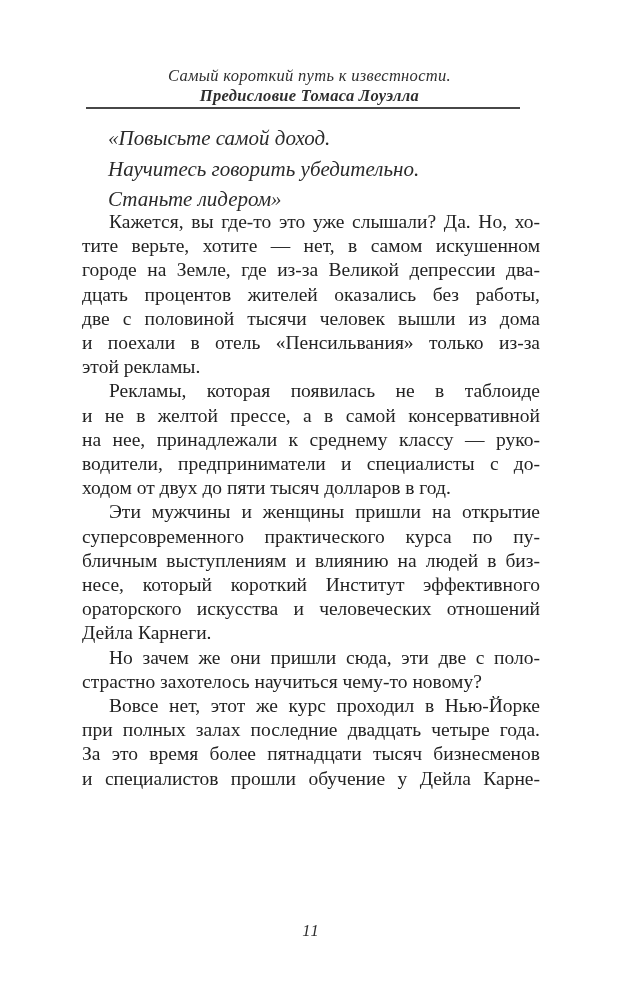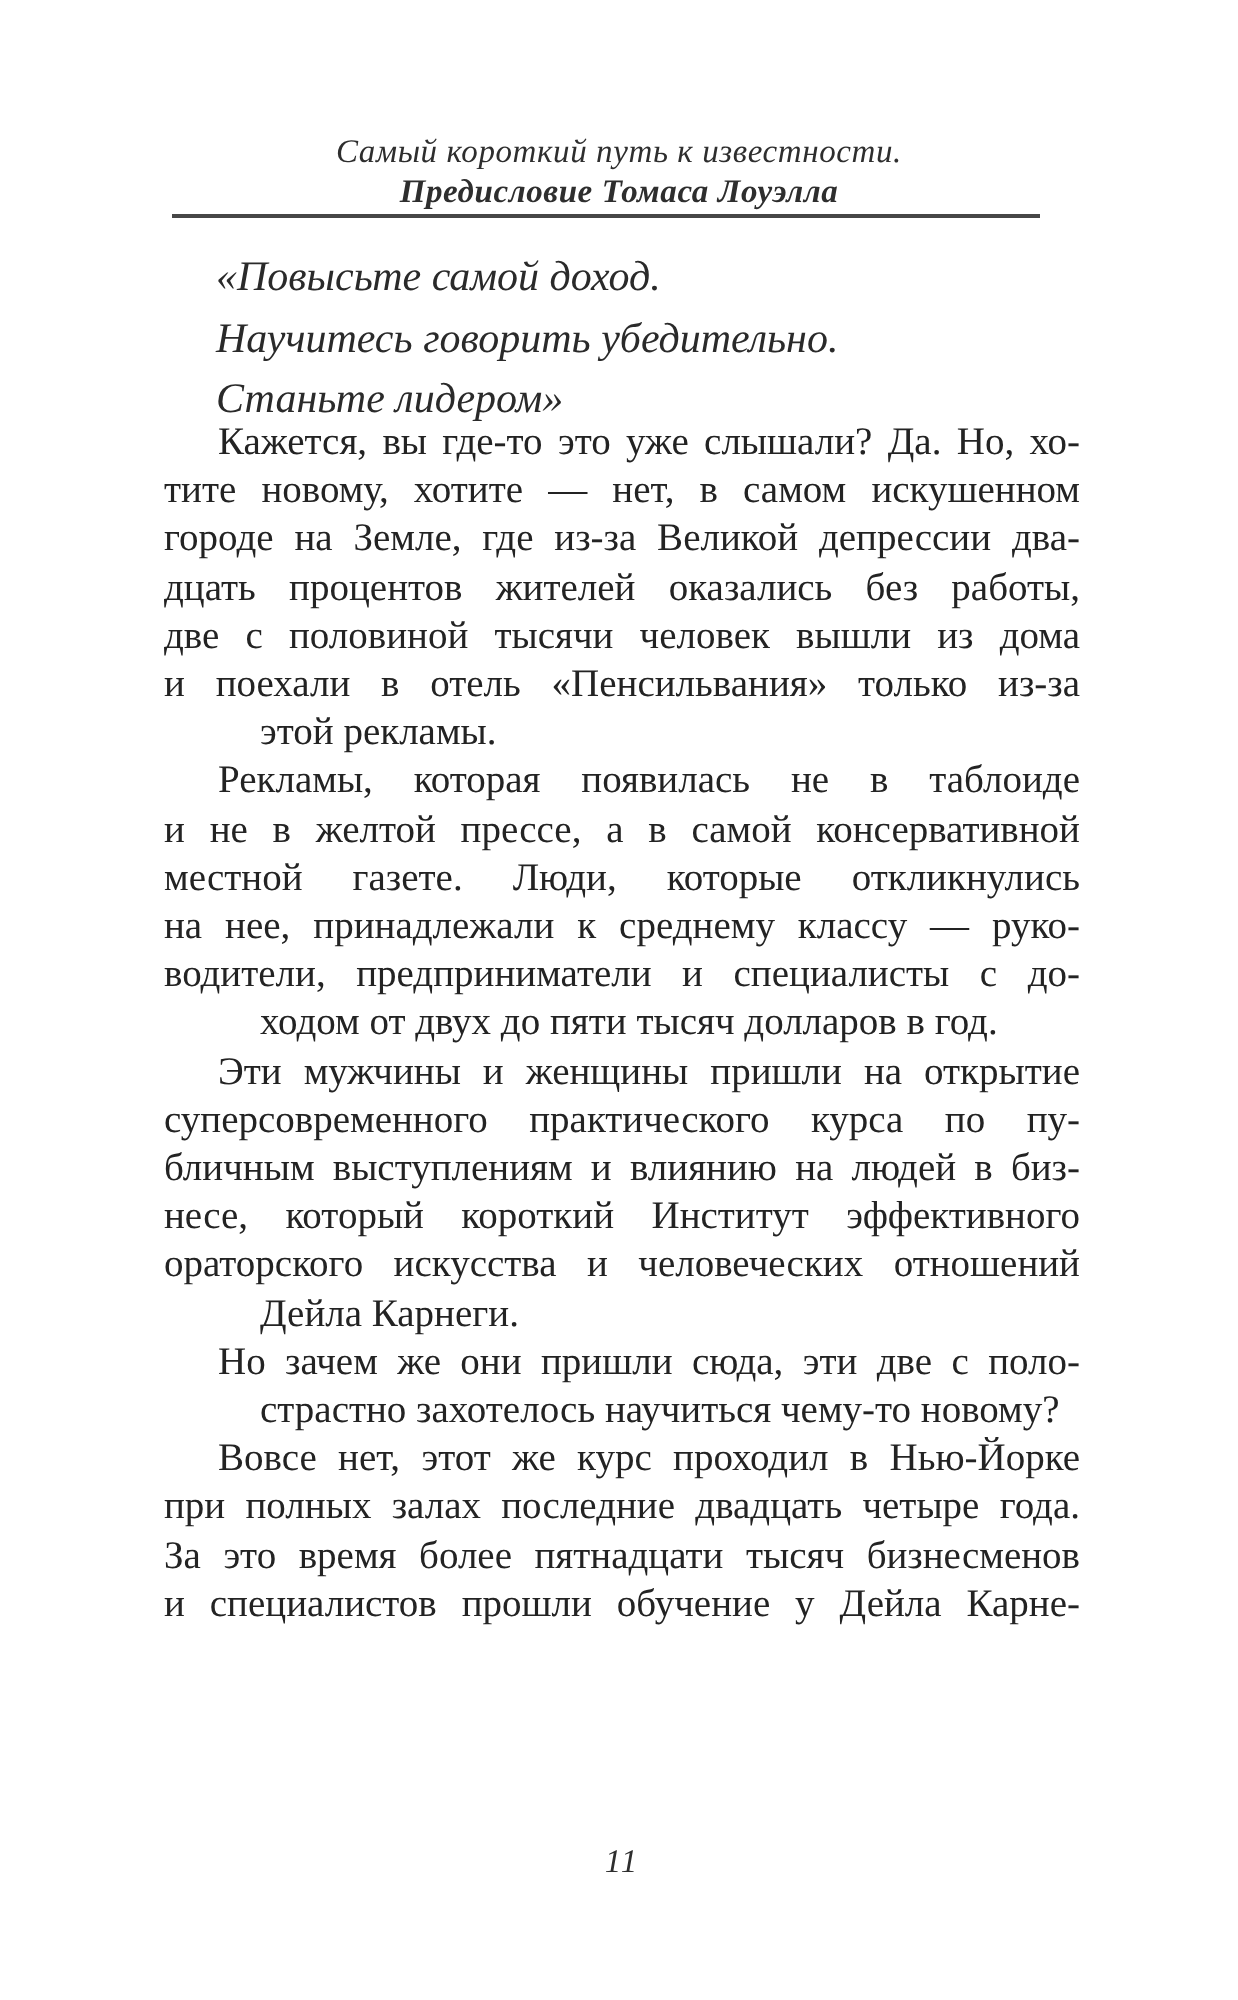--- a/index.html
+++ b/index.html
@@ -49,21 +49,21 @@
     font-size: 19.5px;
     line-height: 24.2px;
     color: #232323;
   }
   .line {
     text-align: justify;
     text-align-last: justify;
     white-space: normal;
   }
   .line.first { text-indent: 27px; }
-  .line.plast { text-align-last: left; margin-left: 48px; }
+  .line.plast { text-align-last: left; }
   .page-number {
     position: absolute;
     top: 921px;
     left: 82px;
     width: 458px;
     text-align: center;
     font-style: italic;
     font-size: 16.5px;
     letter-spacing: 1px;
     color: #2e2e2e;
@@ -82,29 +82,28 @@
   <div class="header-rule"></div>
 
   <div class="epigraph">
     <div class="ep-line">«Повысьте самой доход.</div>
     <div class="ep-line">Научитесь говорить убедительно.</div>
     <div class="ep-line">Станьте лидером»</div>
   </div>
 
   <div class="body-text" id="body-text">
       <div class="line first">Кажется, вы где-то это уже слышали? Да. Но, хо-</div>
-      <div class="line">тите новому, хотите — нет, в самом искушенном</div>
+      <div class="line">тите верьте, хотите — нет, в самом искушенном</div>
       <div class="line">городе на Земле, где из-за Великой депрессии два-</div>
       <div class="line">дцать процентов жителей оказались без работы,</div>
       <div class="line">две с половиной тысячи человек вышли из дома</div>
       <div class="line">и поехали в отель «Пенсильвания» только из-за</div>
       <div class="line plast">этой рекламы.</div>
       <div class="line first">Рекламы, которая появилась не в таблоиде</div>
       <div class="line">и не в желтой прессе, а в самой консервативной</div>
-      <div class="line">местной газете. Люди, которые откликнулись</div>
       <div class="line">на нее, принадлежали к среднему классу — руко-</div>
       <div class="line">водители, предприниматели и специалисты с до-</div>
       <div class="line plast">ходом от двух до пяти тысяч долларов в год.</div>
       <div class="line first">Эти мужчины и женщины пришли на открытие</div>
       <div class="line">суперсовременного практического курса по пу-</div>
       <div class="line">бличным выступлениям и влиянию на людей в биз-</div>
       <div class="line">несе, который короткий Институт эффективного</div>
       <div class="line">ораторского искусства и человеческих отношений</div>
       <div class="line plast">Дейла Карнеги.</div>
       <div class="line first">Но зачем же они пришли сюда, эти две с поло-</div>

